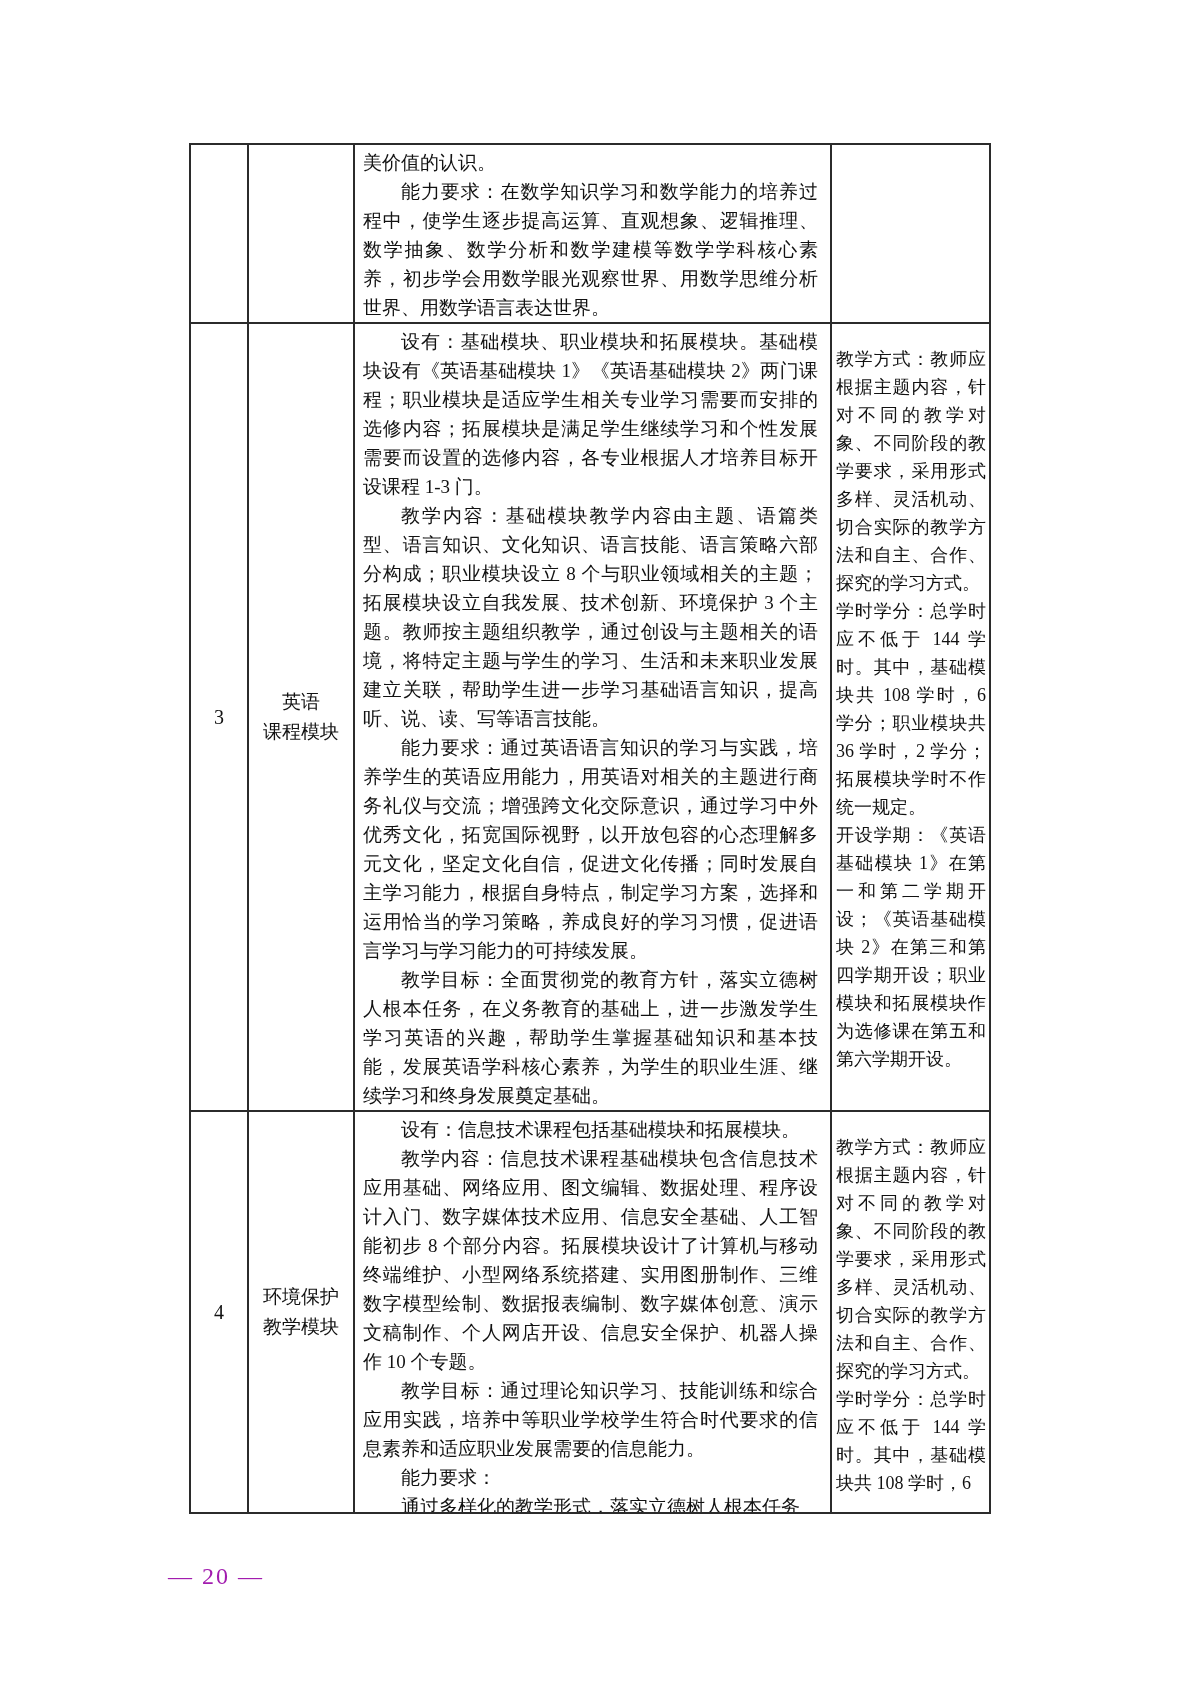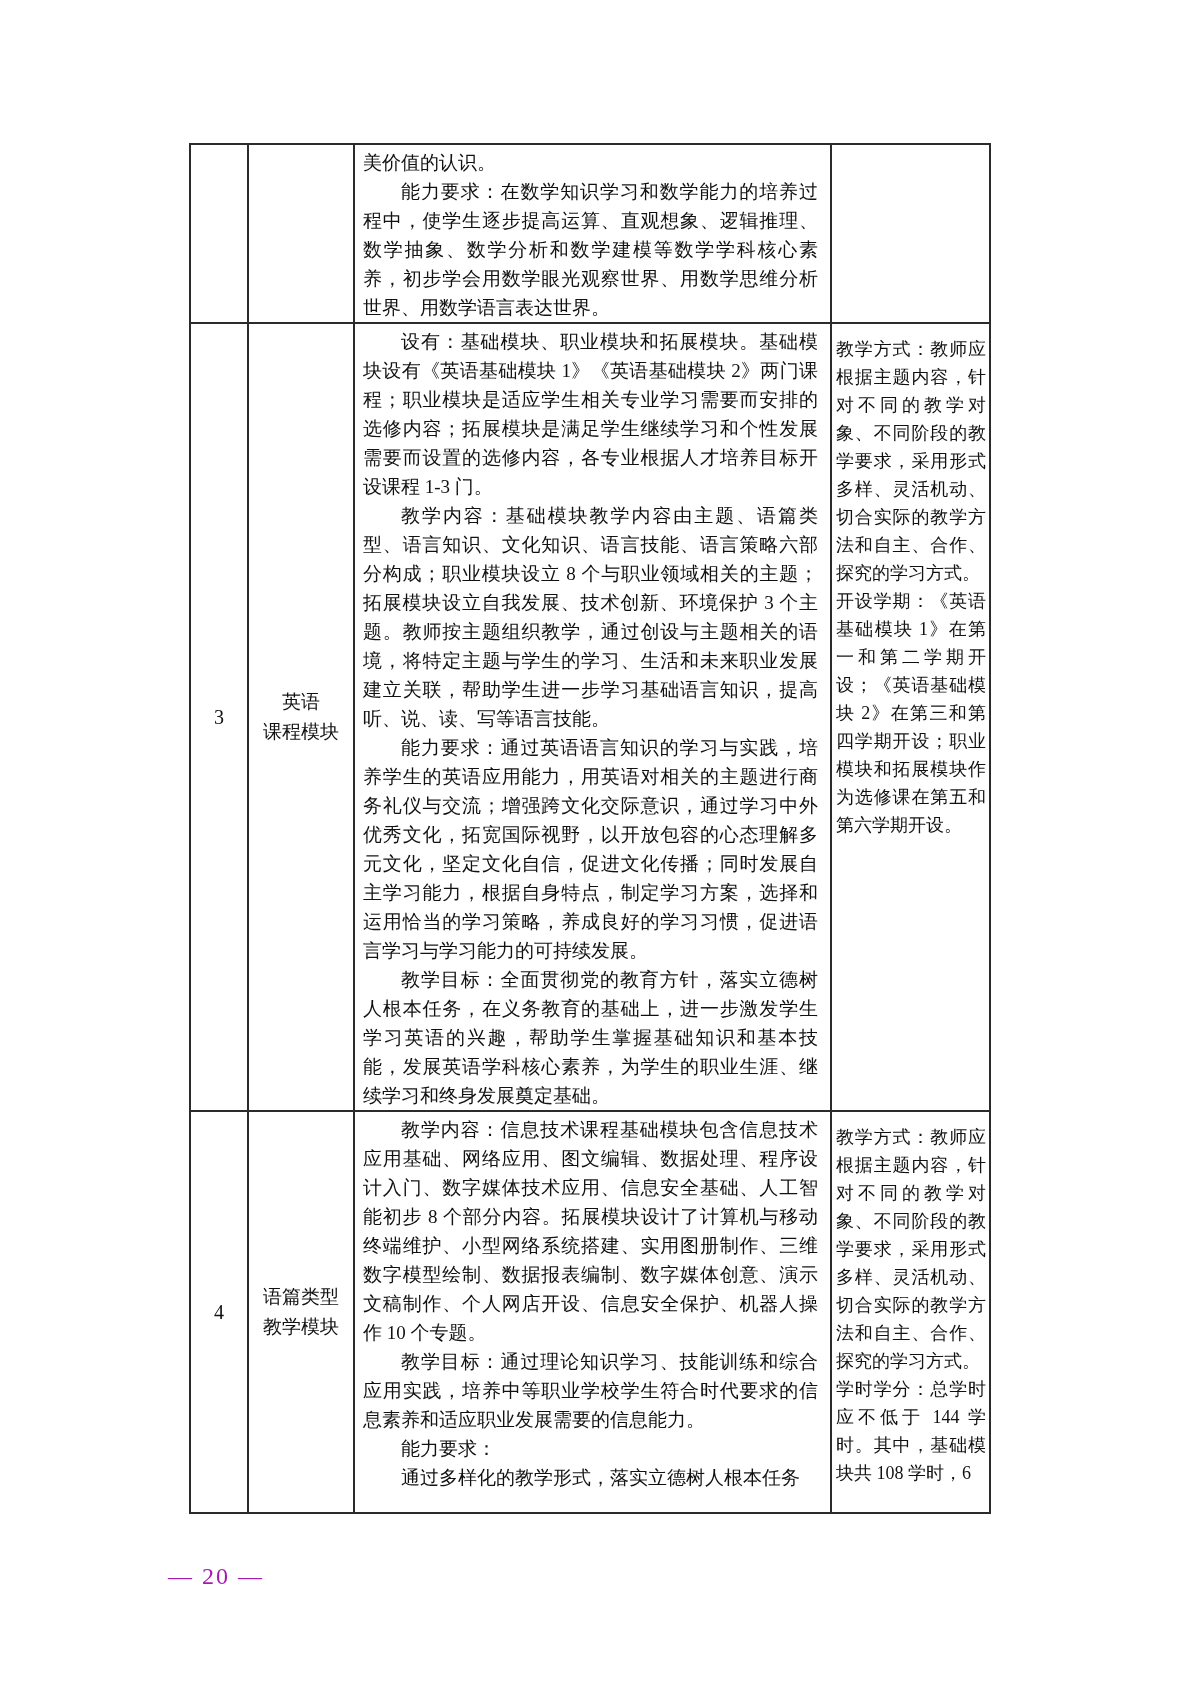--- a/index.html
+++ b/index.html
@@ -37,21 +37,21 @@
   }
   .cell-main{
     width:477px; flex:0 0 477px;
     padding:3px 12px 0 8px;
     font-size:19px; line-height:29px;
     text-align:justify; text-justify:inter-character;
     border-right:2px solid #2b2b2b;
   }
   .cell-req{
     flex:1;
-    padding:11px 3px 0 4px;
+    padding:21px 3px 0 4px;
     font-size:18px; line-height:28px;
     text-align:justify; text-justify:inter-character;
   }
   .para{ text-indent:2em; }
   .para.no-indent{ text-indent:0; }
   .req-para{ text-indent:0; }
   .lbl{
     font-weight:normal;
     font-family:"Liberation Sans", sans-serif;
   }
@@ -90,33 +90,35 @@
       <span>课程模块</span>
     </div>
     <div class="cell cell-main">
       <p class="para"><span class="lbl"></span><span>设有：基础模块、职业模块和拓展模块。基础模块设有《英语基础模块 1》《英语基础模块 2》两门课程；职业模块是适应学生相关专业学习需要而安排的选修内容；拓展模块是满足学生继续学习和个性发展需要而设置的选修内容，各专业根据人才培养目标开设课程 1-3 门。</span></p>
       <p class="para"><span class="lbl">教学内容：</span><span>基础模块教学内容由主题、语篇类型、语言知识、文化知识、语言技能、语言策略六部分构成；职业模块设立 8 个与职业领域相关的主题；拓展模块设立自我发展、技术创新、环境保护 3 个主题。教师按主题组织教学，通过创设与主题相关的语境，将特定主题与学生的学习、生活和未来职业发展建立关联，帮助学生进一步学习基础语言知识，提高听、说、读、写等语言技能。</span></p>
       <p class="para"><span class="lbl">能力要求：</span><span>通过英语语言知识的学习与实践，培养学生的英语应用能力，用英语对相关的主题进行商务礼仪与交流；增强跨文化交际意识，通过学习中外优秀文化，拓宽国际视野，以开放包容的心态理解多元文化，坚定文化自信，促进文化传播；同时发展自主学习能力，根据自身特点，制定学习方案，选择和运用恰当的学习策略，养成良好的学习习惯，促进语言学习与学习能力的可持续发展。</span></p>
       <p class="para"><span class="lbl">教学目标：</span><span>全面贯彻党的教育方针，落实立德树人根本任务，在义务教育的基础上，进一步激发学生学习英语的兴趣，帮助学生掌握基础知识和基本技能，发展英语学科核心素养，为学生的职业生涯、继续学习和终身发展奠定基础。</span></p>
     </div>
     <div class="cell cell-req">
       <p class="req-para"><span class="lbl">教学方式：</span><span>教师应根据主题内容，针对不同的教学对象、不同阶段的教学要求，采用形式多样、灵活机动、切合实际的教学方法和自主、合作、探究的学习方式。</span></p>
+      <p class="req-para"><span class="lbl">学时学分：</span><span>总学时应不低于 144 学时。其中，基础模块共 108 学时，6 学分；职业模块共 36 学时，2 学分；拓展模块学时不作统一规定。</span></p>
       <p class="req-para"><span class="lbl">开设学期：</span><span>《英语基础模块 1》在第一和第二学期开设；《英语基础模块 2》在第三和第四学期开设；职业模块和拓展模块作为选修课在第五和第六学期开设。</span></p>
     </div>
   </div>
 
   <div class="t-row row-4">
     <div class="cell cell-num">
       <span>4</span>
     </div>
     <div class="cell cell-module">
-      <span>语篇类型</span>
+      <span>环境保护</span>
       <span>教学模块</span>
     </div>
     <div class="cell cell-main">
+      <p class="para"><span class="lbl"></span><span>设有：信息技术课程包括基础模块和拓展模块。</span></p>
       <p class="para"><span class="lbl">教学内容：</span><span>信息技术课程基础模块包含信息技术应用基础、网络应用、图文编辑、数据处理、程序设计入门、数字媒体技术应用、信息安全基础、人工智能初步 8 个部分内容。拓展模块设计了计算机与移动终端维护、小型网络系统搭建、实用图册制作、三维数字模型绘制、数据报表编制、数字媒体创意、演示文稿制作、个人网店开设、信息安全保护、机器人操作 10 个专题。</span></p>
       <p class="para"><span class="lbl">教学目标：</span><span>通过理论知识学习、技能训练和综合应用实践，培养中等职业学校学生符合时代要求的信息素养和适应职业发展需要的信息能力。</span></p>
       <p class="para"><span class="lbl">能力要求：</span><span></span></p>
       <p class="para"><span class="lbl"></span><span>通过多样化的教学形式，落实立德树人根本任务</span></p>
     </div>
     <div class="cell cell-req">
       <p class="req-para"><span class="lbl">教学方式：</span><span>教师应根据主题内容，针对不同的教学对象、不同阶段的教学要求，采用形式多样、灵活机动、切合实际的教学方法和自主、合作、探究的学习方式。</span></p>
       <p class="req-para"><span class="lbl">学时学分：</span><span>总学时应不低于 144 学时。其中，基础模块共 108 学时，6</span></p>
     </div>
   </div>

